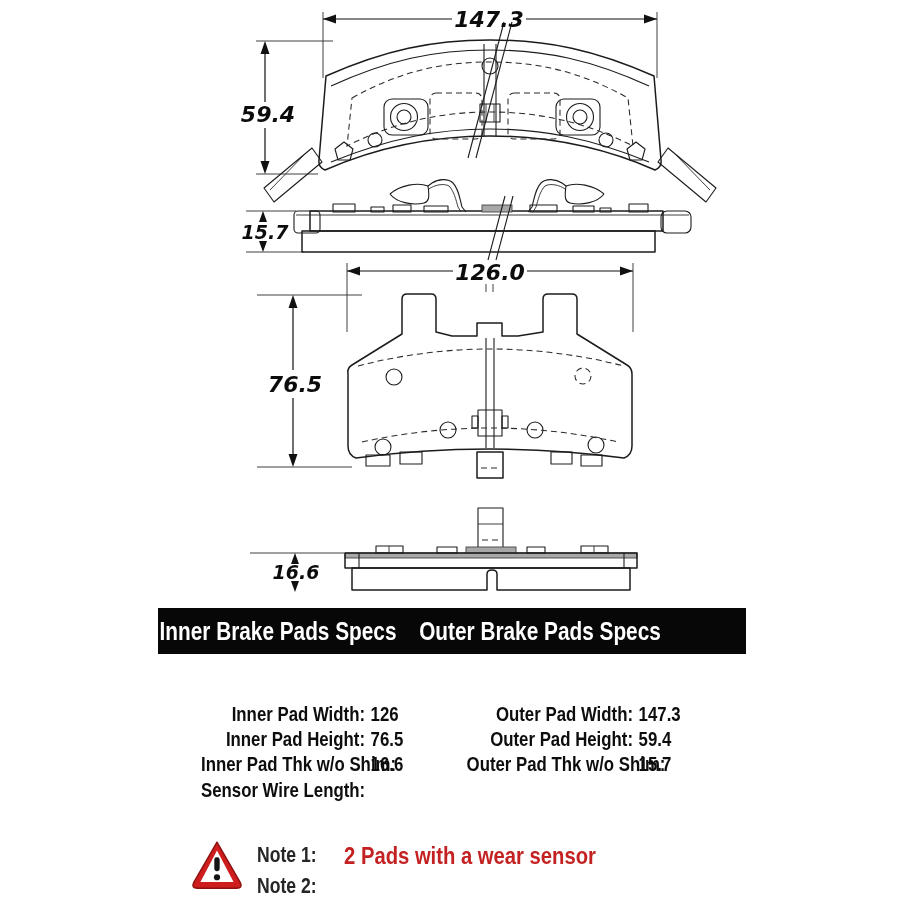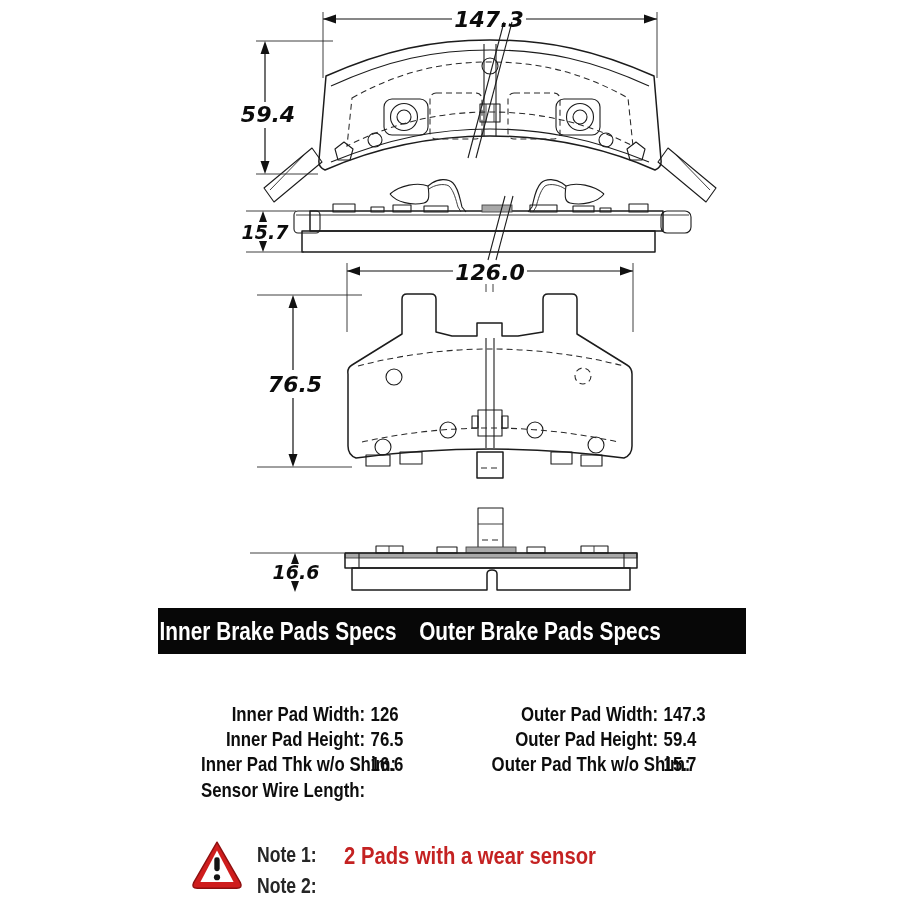--- a/index.html
+++ b/index.html
@@ -25,21 +25,21 @@
   .specs-bar { position:absolute; left:158px; top:600px; width:588px; height:46px; background:#070707;margin-top:8px; }
   .specs-bar-header {
     position:absolute; top:50%; white-space:nowrap; color:#ffffff;
     font-size:26px; font-weight:bold; transform:translate(-50%,-50%) scaleX(0.8);
   }
   .hdr-inner { left:120px; }
   .hdr-outer { left:382px; }
   
   .spec-col { position:absolute; top:653px;margin-top:48px; }
   .spec-col.col-inner { left:160px; }
-  .spec-col.col-outer { left:450px; }
+  .spec-col.col-outer { left:425px; }
   .spec-row {
     display:flex; align-items:center; height:25.4px; white-space:nowrap;
     font-weight:bold; font-size:21px; color:#0d0d0d; transform:scaleX(0.8);
   }
   .col-inner .spec-row { transform-origin:205px 50%; }
   .col-outer .spec-row { transform-origin:208px 50%; }
   .spec-label { display:block; text-align:right; }
   .col-inner .spec-label { width:205px; }
   .col-outer .spec-label { width:208px; }
   .spec-value { margin-left:7px; }

